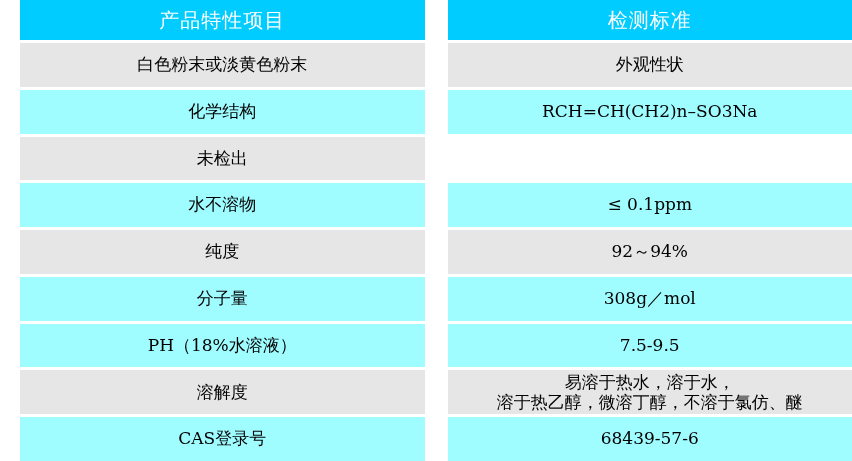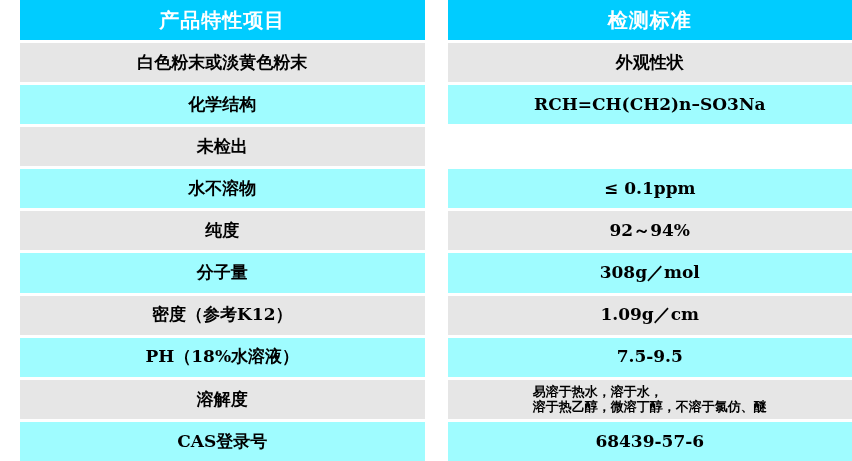--- a/index.html
+++ b/index.html
@@ -24,41 +24,41 @@
     flex: 1 1 0;
     min-height: 0;
   }
   .row.header-row {
     flex: 0 0 40px;
   }
   .cell {
     display: flex;
     align-items: center;
     justify-content: center;
-    text-align: left;
-    font-weight: bold;
+    text-align: center;
+    font-weight: normal;
     color: var(--body-text, #000000);
     font-size: 17px;
     line-height: 1.15;
     padding: 0 8px;
     box-sizing: border-box;
     margin-left: 20px;
   }
   .header-row .cell {
     background: var(--header-bg, #00ccff);
     color: var(--header-text, #ffffff);
     font-family: "DejaVu Sans", "Liberation Sans", sans-serif;
     font-size: 20px;
     letter-spacing: 1px;
   }
   .row.alt-gray .cell { background: var(--row-gray, #e6e6e6); }
   .row.alt-cyan .cell { background: var(--row-cyan, #9ffcff); }
   .standard-cell { white-space: pre-line; }
   .row.solubility-row .standard-cell {
-    font-size: 13px;
+    font-size: 17px;
     line-height: 1.2;
   }
 </style>
 </head>
 <body>
 
 <div class="spec-table">
 
   <div class="row header-row">
     <div class="cell">产品特性项目</div>
@@ -87,24 +87,20 @@
   <div class="row alt-gray">
     <div class="cell property-cell">纯度</div>
     <div class="cell standard-cell">92～94%</div>
   </div>
 
   <div class="row alt-cyan">
     <div class="cell property-cell">分子量</div>
     <div class="cell standard-cell">308g／mol</div>
   </div>
 
-  <div class="row alt-gray">
-    <div class="cell property-cell">密度（参考K12）</div>
-    <div class="cell standard-cell">1.09g／cm</div>
-  </div>
 
   <div class="row alt-cyan">
     <div class="cell property-cell">PH（18%水溶液）</div>
     <div class="cell standard-cell">7.5-9.5</div>
   </div>
 
   <div class="row alt-gray solubility-row">
     <div class="cell property-cell">溶解度</div>
     <div class="cell standard-cell">易溶于热水，溶于水，
 溶于热乙醇，微溶丁醇，不溶于氯仿、醚</div>

